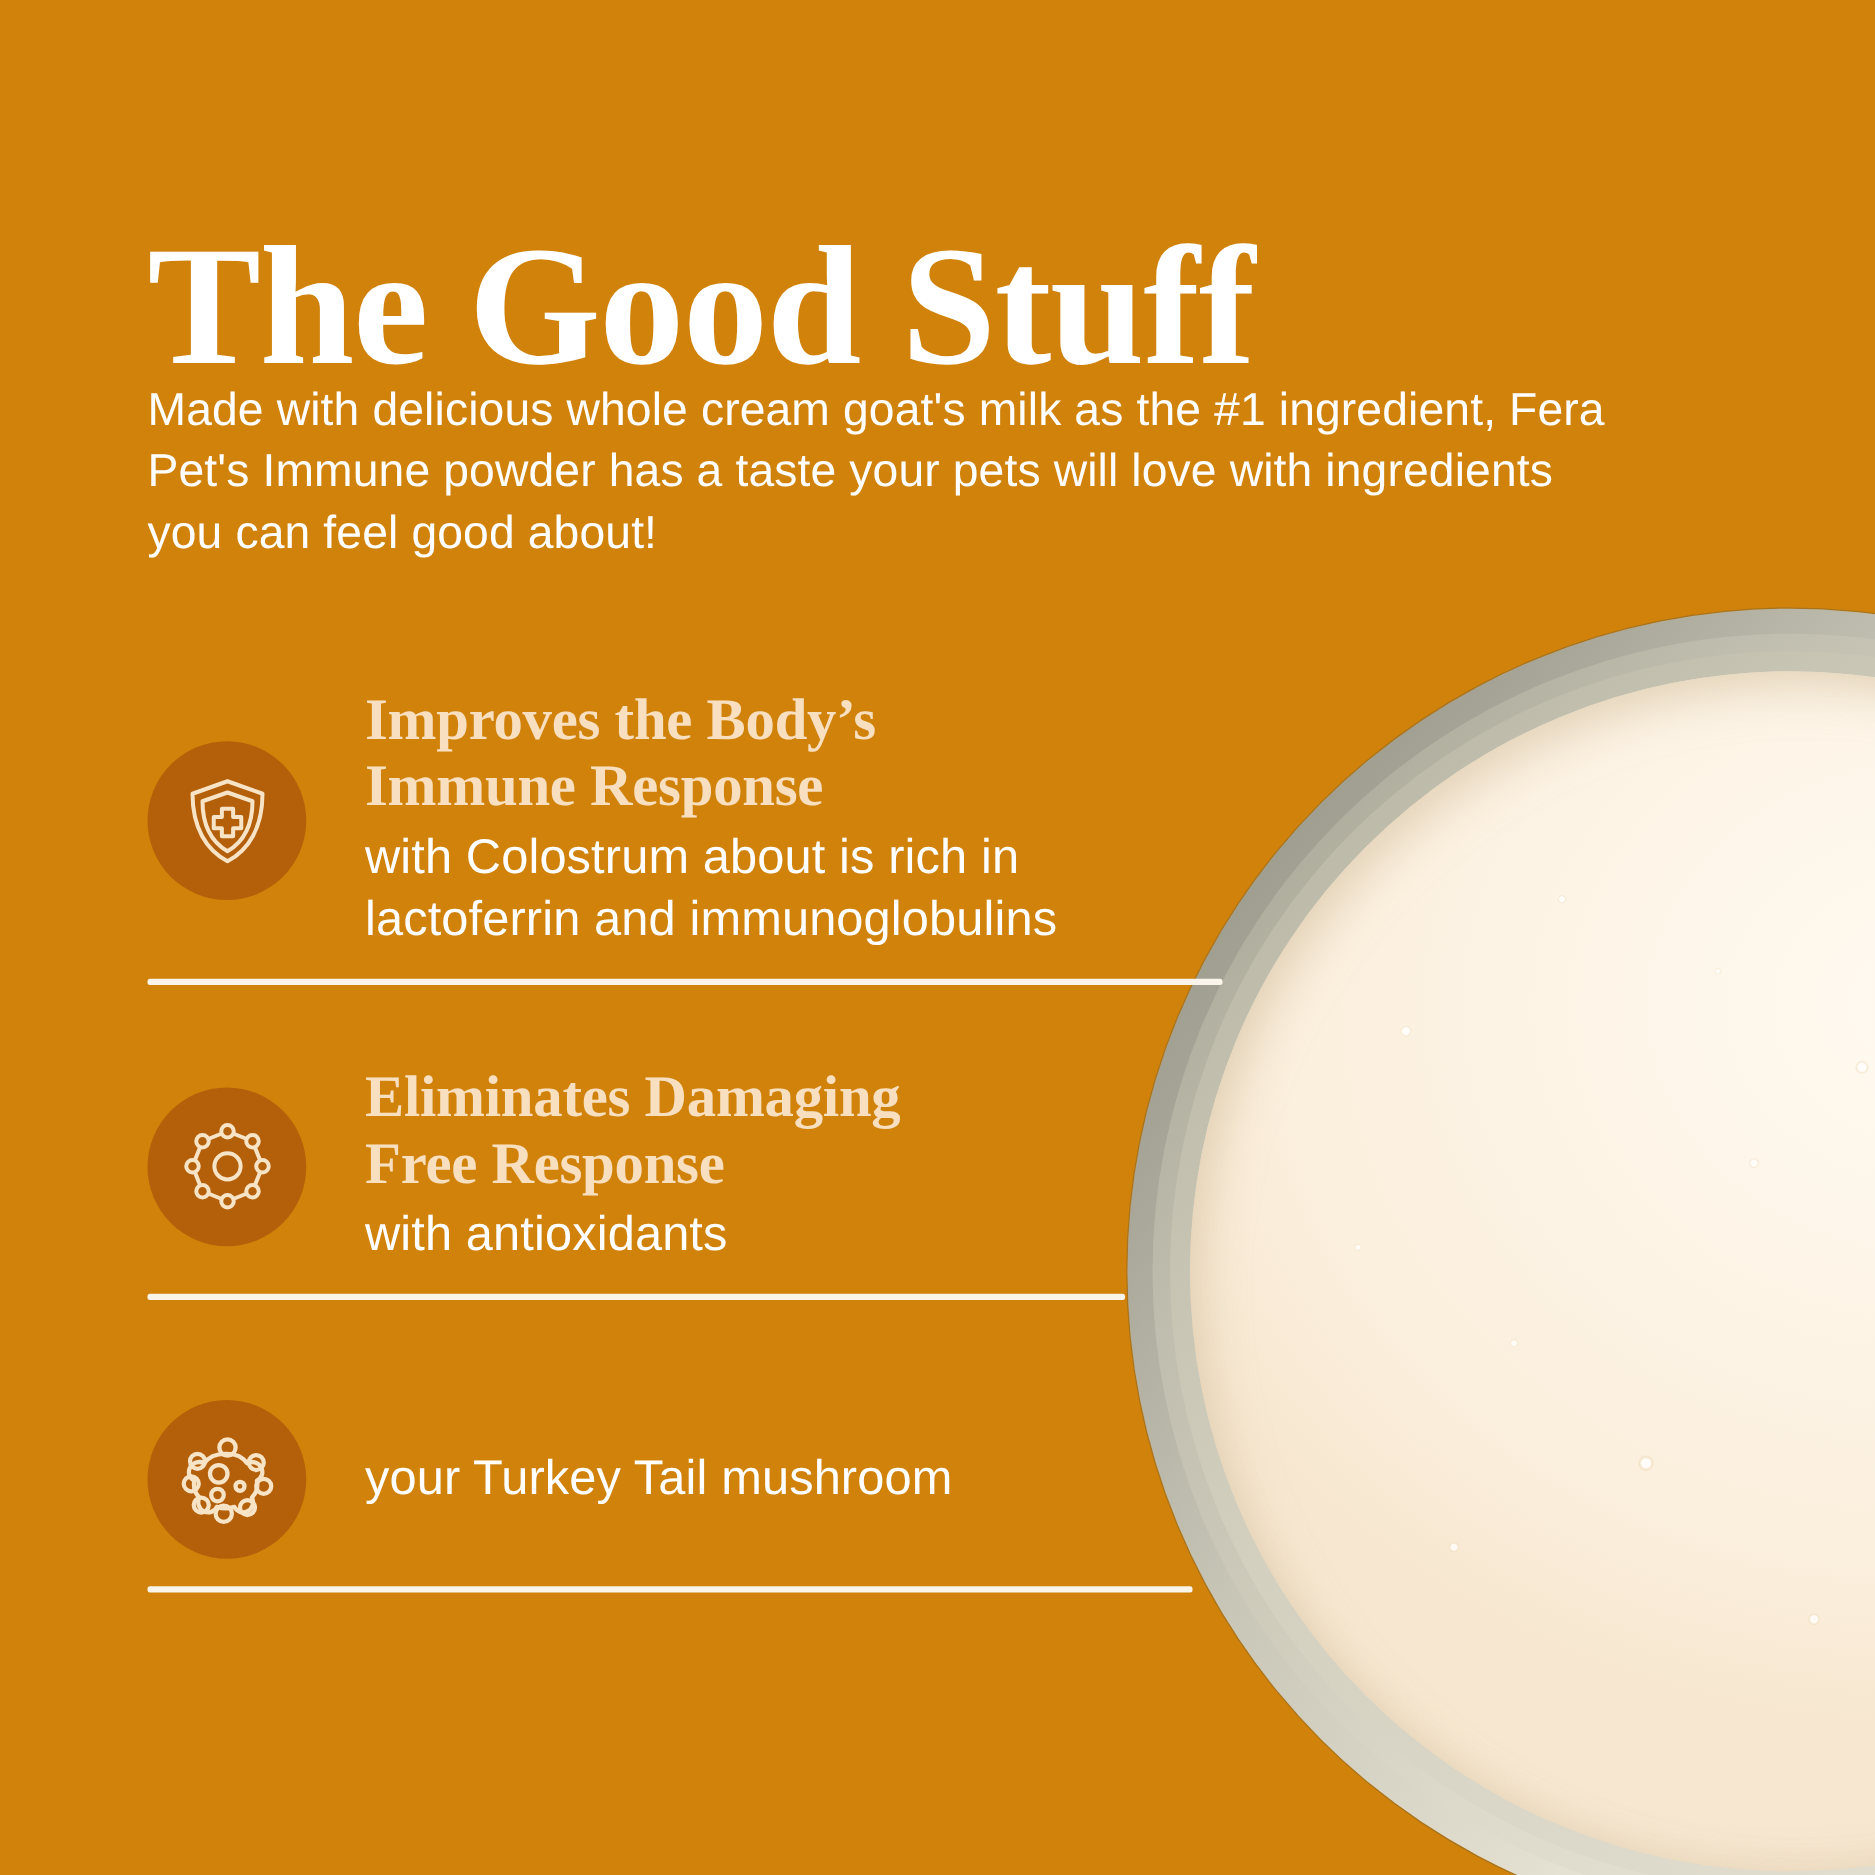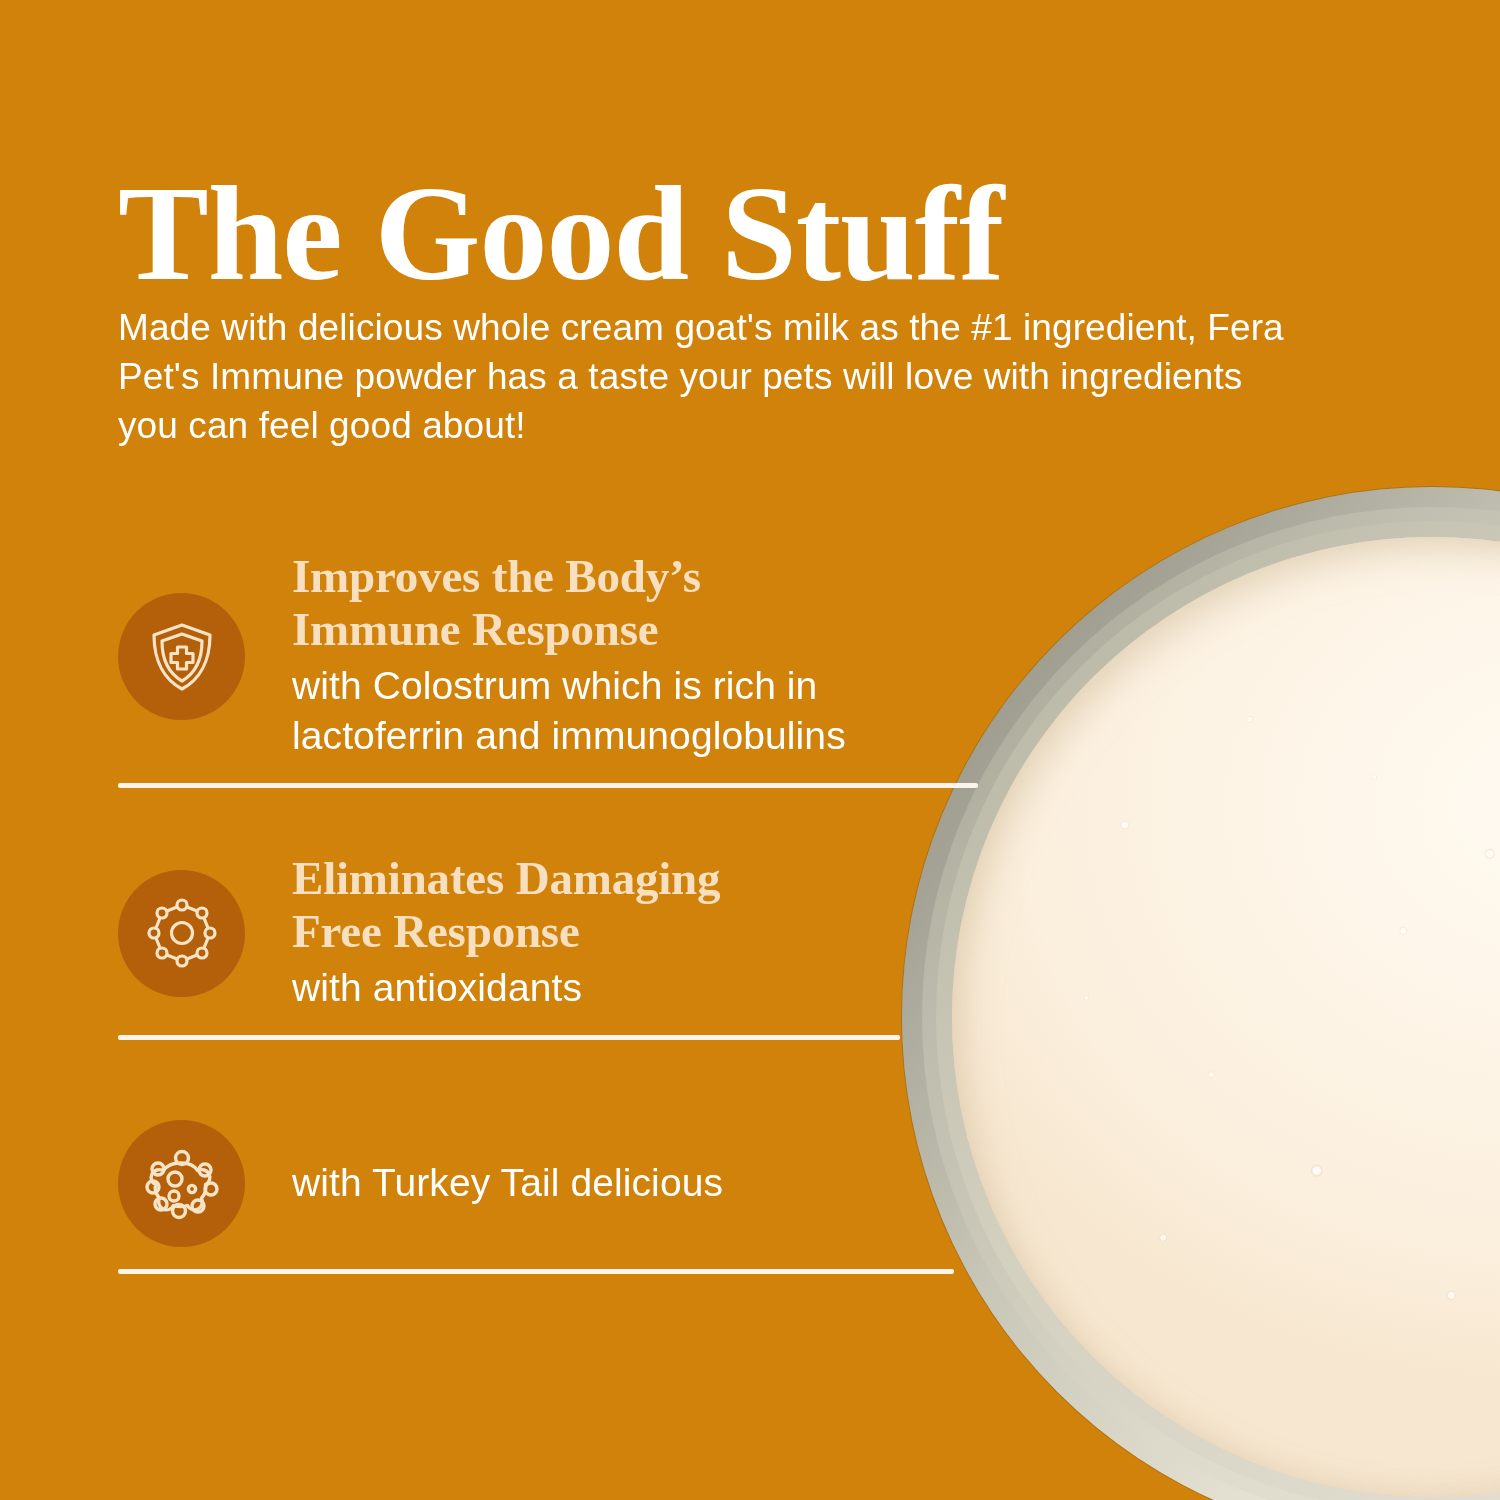--- a/index.html
+++ b/index.html
@@ -62,21 +62,21 @@
       radial-gradient(circle 5px at 70% 47%, rgba(255,255,255,.8) 0 40%, rgba(243,223,190,.5) 58%, transparent 72%),
       radial-gradient(circle 6px at 22% 73%, rgba(255,255,255,.78) 0 40%, rgba(240,218,182,.5) 58%, transparent 72%),
       radial-gradient(circle 4px at 44% 25%, rgba(255,255,255,.75) 0 40%, rgba(243,223,190,.5) 58%, transparent 72%);
     opacity:.95;
   }
 
   
   .content{ position:relative; z-index:3; }
 
   .page-title{
-    position:absolute; left:118px; top:74px;
+    position:absolute; left:118px; top:86px;
     font-family:"Liberation Serif", serif;
     font-size:136px; line-height:1.0;
     color:#FFFFFF; letter-spacing:-1px;
     white-space:nowrap;
   }
 
   .intro{
     position:absolute; left:118px; top:266px;
     width:1190px;
     font-size:37px; line-height:1.33;
@@ -154,21 +154,21 @@
         <span class="icon-badge">
           <svg width="78" height="78" viewBox="0 0 78 78" fill="none" stroke="#F7E3C6" stroke-width="3.2" stroke-linejoin="round" stroke-linecap="round">
             <path d="M39 7 L67 17 C67 44 56 62 39 71 C22 62 11 44 11 17 Z"></path>
             <path d="M39 16 L59 23 C59 43 51 56 39 63 C27 56 19 43 19 23 Z"></path>
             <path d="M34.5 29 H43.5 V35.5 H50 V44.5 H43.5 V51 H34.5 V44.5 H28 V35.5 H34.5 Z"></path>
           </svg>
         </span>
         <div class="feature-text">
           <div class="feature-title">Improves the Body’s
 Immune Response</div>
-          <div class="feature-sub">with Colostrum which is rich in
+          <div class="feature-sub">with Colostrum about is rich in
 lactoferrin and immunoglobulins</div>
         </div>
       </div>
       <div class="divider d1"></div>
     </div>
 
     <div class="sp1"></div>
 
     <div class="feature">
       <div class="feature-inner">
@@ -222,20 +222,20 @@
             <circle cx="37" cy="67" r="6.5"></circle>
             <circle cx="19" cy="60" r="6"></circle>
             <circle cx="11" cy="43" r="6"></circle>
             <circle cx="16" cy="25" r="6"></circle>
             <circle cx="33" cy="35" r="7"></circle>
             <circle cx="32" cy="52" r="5"></circle>
             <circle cx="50" cy="45" r="3.6"></circle>
           </svg>
         </span>
         <div class="feature-text">
-          <div class="feature-sub">with Turkey Tail delicious</div>
+          <div class="feature-sub">your Turkey Tail mushroom</div>
         </div>
       </div>
       <div class="divider d3"></div>
     </div>
 
   </div>
 </div>
 
 </body></html>

